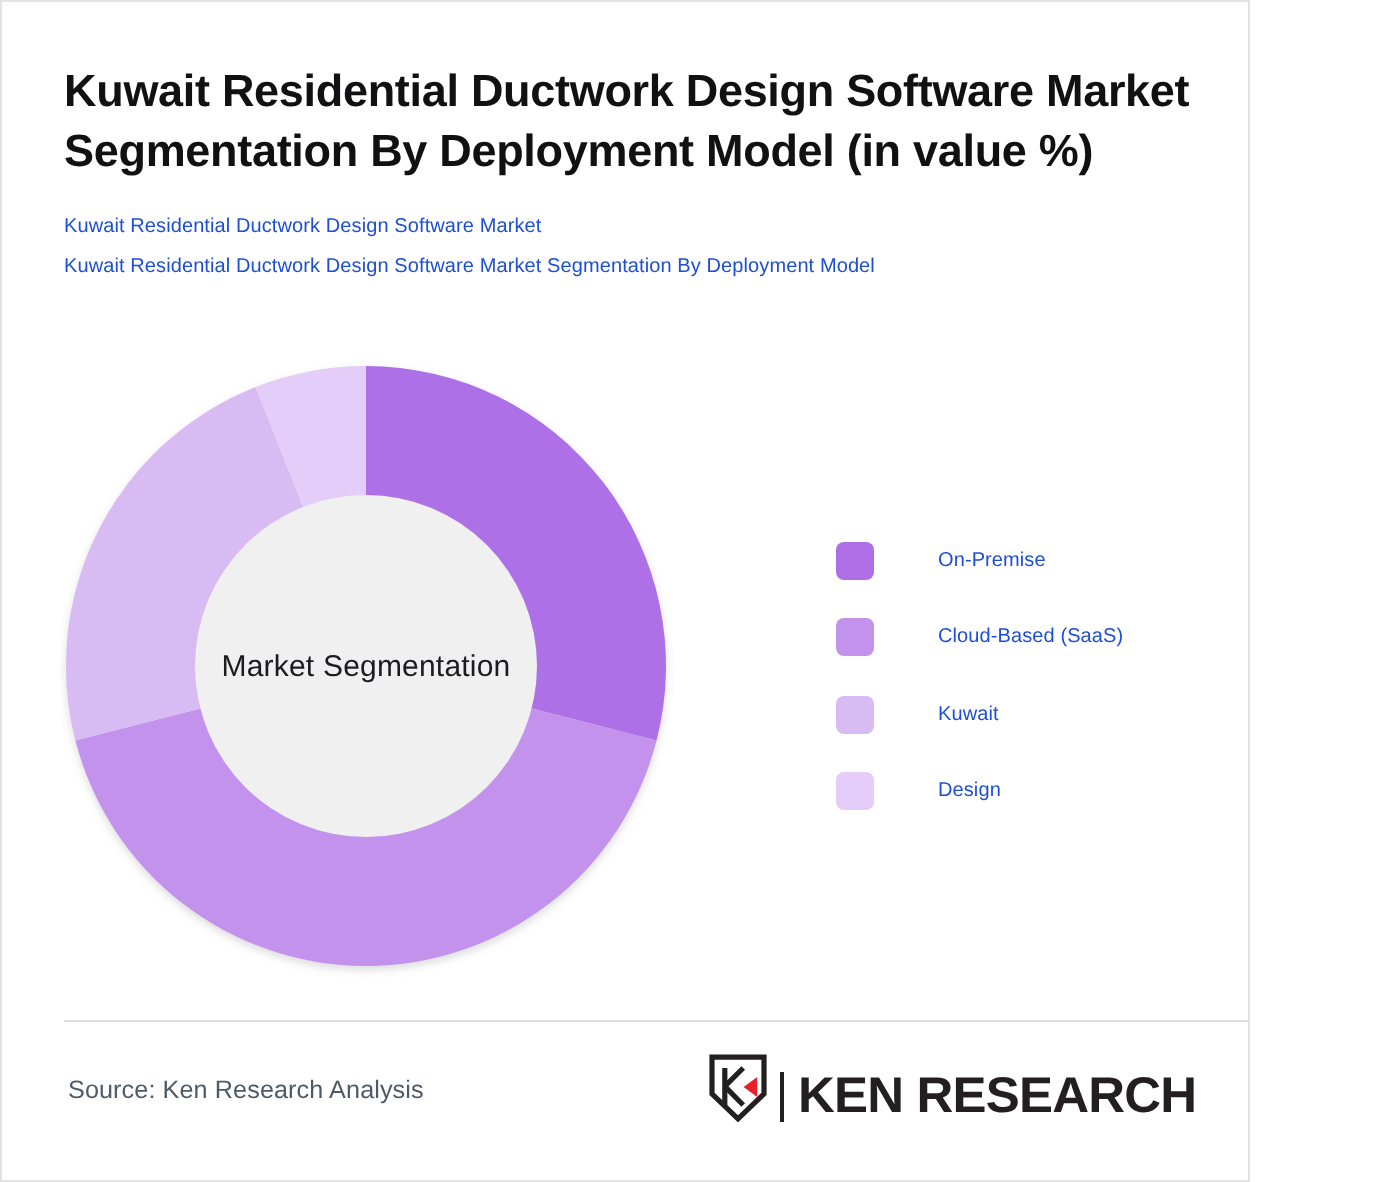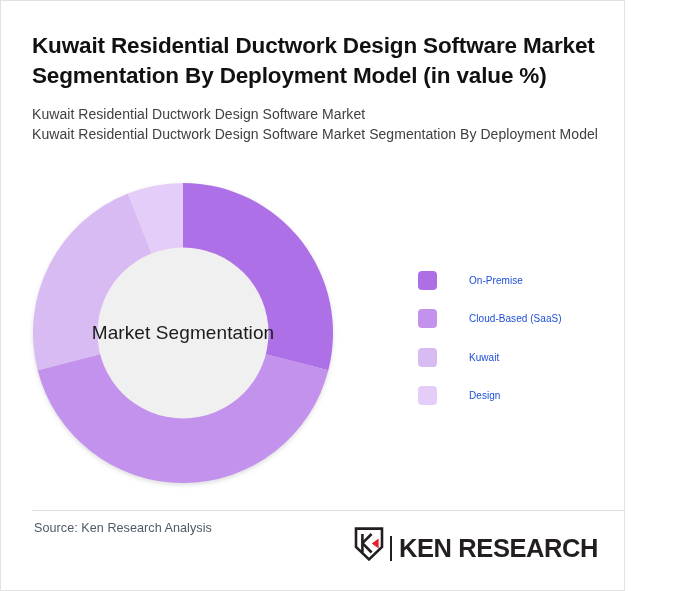--- a/index.html
+++ b/index.html
@@ -32,23 +32,23 @@
     line-height: 30px;
     font-weight: bold;
     color: #111114;
     letter-spacing: -0.15px;
     margin: 0;
   }
   #subtitles {
     margin-top: 13px;
   }
   .subtitle-line {
-    font-size: 14px;
+    font-size: 10px;
     line-height: 20px;
-    color: #404040;
+    color: #1d4ed8;
     letter-spacing: 0.05px;
   }
   
   #chart-area {
     position: absolute;
     left: 0;
     top: 160px;
     width: 700px;
     height: 340px;
   }
@@ -70,21 +70,21 @@
     left: 0;
     top: 0;
     width: 300px;
     height: 300px;
     display: flex;
     align-items: center;
     justify-content: center;
     pointer-events: none;
   }
   #center-label span {
-    font-size: 19px;
+    font-size: 15px;
     color: #1c1c20;
     letter-spacing: 0.1px;
   }
   
   #legend {
     position: absolute;
     left: 417px;
     top: 100px;
   }
   .legend-item {
@@ -110,21 +110,21 @@
     position: absolute;
     left: 31px;
     top: 509px;
     width: 638px;
     height: 1px;
     background: #dedee1;
   }
   #source-text {
     position: absolute;
     left: 33px;
-    top: 520px;
+    top: 537px;
     font-size: 12.6px;
     color: #4f5a68;
     letter-spacing: 0.05px;
   }
   #logo {
     position: absolute;
     right: 30px;
     top: 524px;
     display: flex;
     align-items: flex-end;

